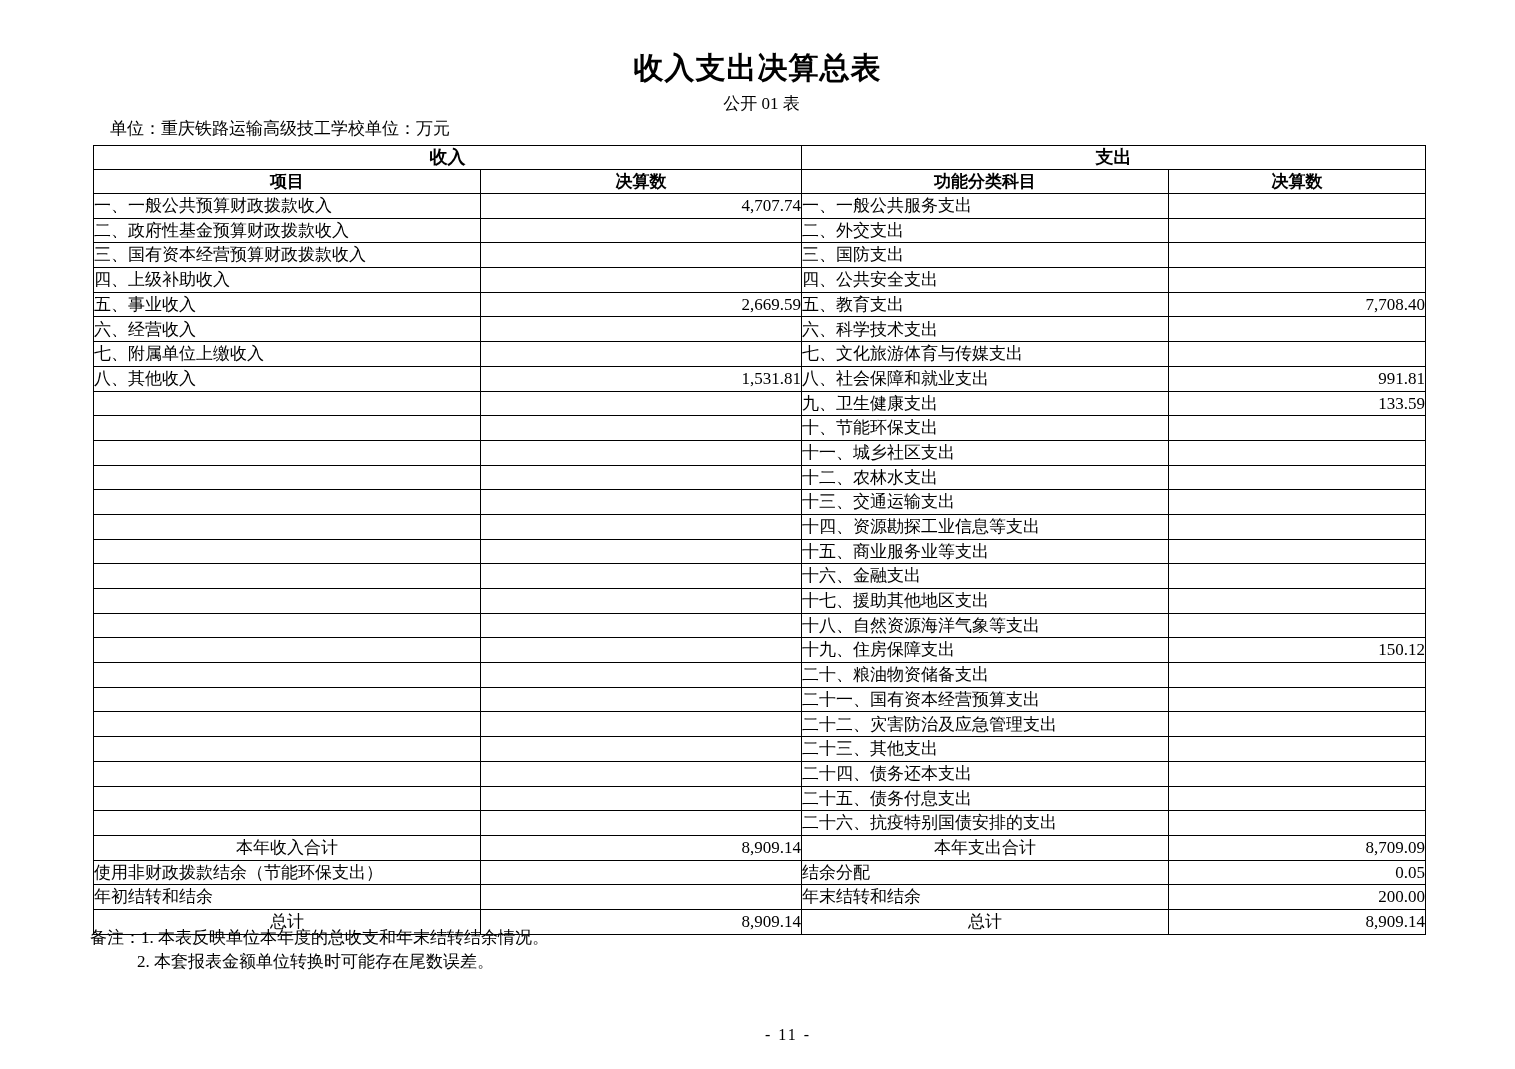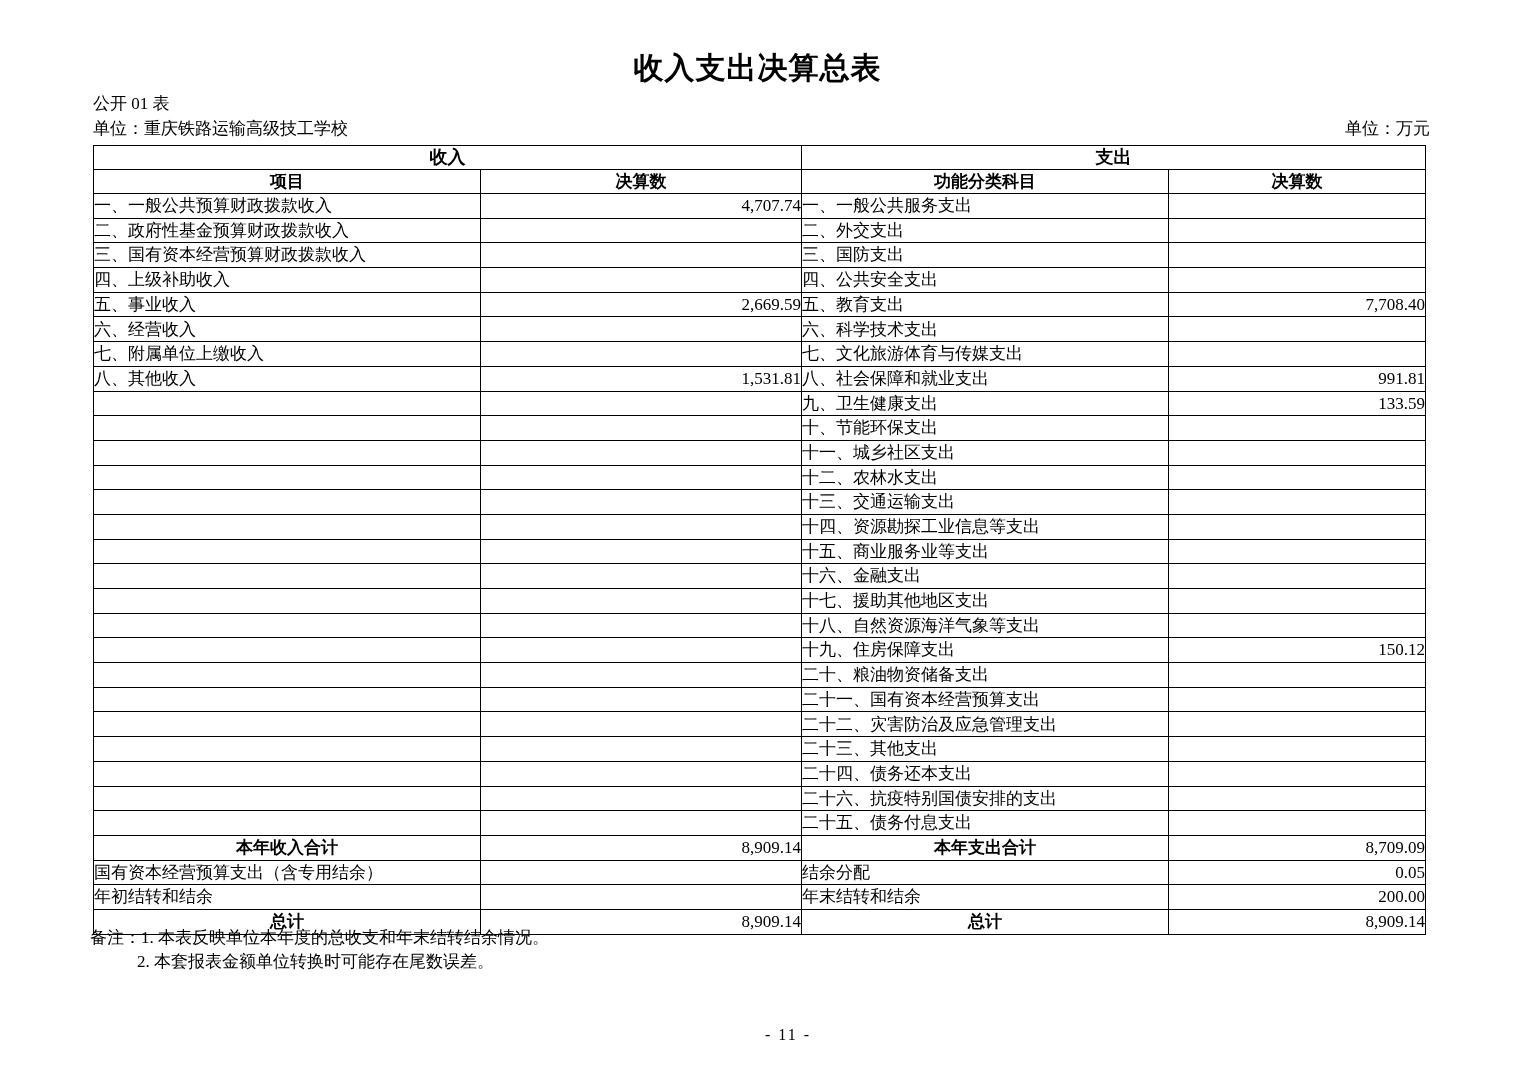--- a/index.html
+++ b/index.html
@@ -25,30 +25,30 @@
     text-align: center;
     font-size: 30px;
     font-weight: bold;
     letter-spacing: 1px;
   }
   .table-label {
     position: absolute;
     top: 92px;
     left: 93px;
     width: 1337px;
-    text-align: left;
+    text-align: center;
     font-size: 17px;
   }
   .unit-row {
     position: absolute;
     top: 117px;
-    left: 93px;
+    left: 110px;
     width: 1337px;
     display: flex;
-    justify-content: space-between;
+    justify-content: flex-start;
     font-size: 17px;
   }
   table.summary {
     position: absolute;
     top: 145px;
     left: 93px;
     width: 1332px;
     border-collapse: collapse;
     table-layout: fixed;
   }
@@ -72,21 +72,21 @@
     font-weight: bold;
     text-align: center;
     height: 23px;
   }
   table.summary td {
     font-size: 17px;
     height: 23.7px;
   }
   td.lbl { text-align: left; padding-left: 3px; margin-top: 21px; }
   td.val { text-align: right; padding-right: 9px; }
-  td.lbl.em { text-align: center; font-weight: bold; padding-left: 0; }
+  td.lbl.em { text-align: center; font-weight: normal; padding-left: 0; }
   .notes {
     position: absolute;
     top: 926px;
     left: 90px;
     font-size: 17px;
     line-height: 24px;
   }
   .note-line2 { padding-left: 47px; }
   .page-number {
     position: absolute;
@@ -271,37 +271,37 @@
     </tr>
         <tr>
       <td class="lbl"></td>
       <td class="val"></td>
       <td class="lbl">二十四、债务还本支出</td>
       <td class="val"></td>
     </tr>
         <tr>
       <td class="lbl"></td>
       <td class="val"></td>
+      <td class="lbl">二十五、债务付息支出</td>
+      <td class="val"></td>
+    </tr>
+        <tr>
+      <td class="lbl"></td>
+      <td class="val"></td>
       <td class="lbl">二十六、抗疫特别国债安排的支出</td>
-      <td class="val"></td>
-    </tr>
-        <tr>
-      <td class="lbl"></td>
-      <td class="val"></td>
-      <td class="lbl">二十五、债务付息支出</td>
       <td class="val"></td>
     </tr>
         <tr>
       <td class="lbl em">本年收入合计</td>
       <td class="val">8,909.14</td>
       <td class="lbl em">本年支出合计</td>
       <td class="val">8,709.09</td>
     </tr>
         <tr>
-      <td class="lbl">国有资本经营预算支出（含专用结余）</td>
+      <td class="lbl">使用非财政拨款结余（节能环保支出）</td>
       <td class="val"></td>
       <td class="lbl">结余分配</td>
       <td class="val">0.05</td>
     </tr>
         <tr>
       <td class="lbl">年初结转和结余</td>
       <td class="val"></td>
       <td class="lbl">年末结转和结余</td>
       <td class="val">200.00</td>
     </tr>

